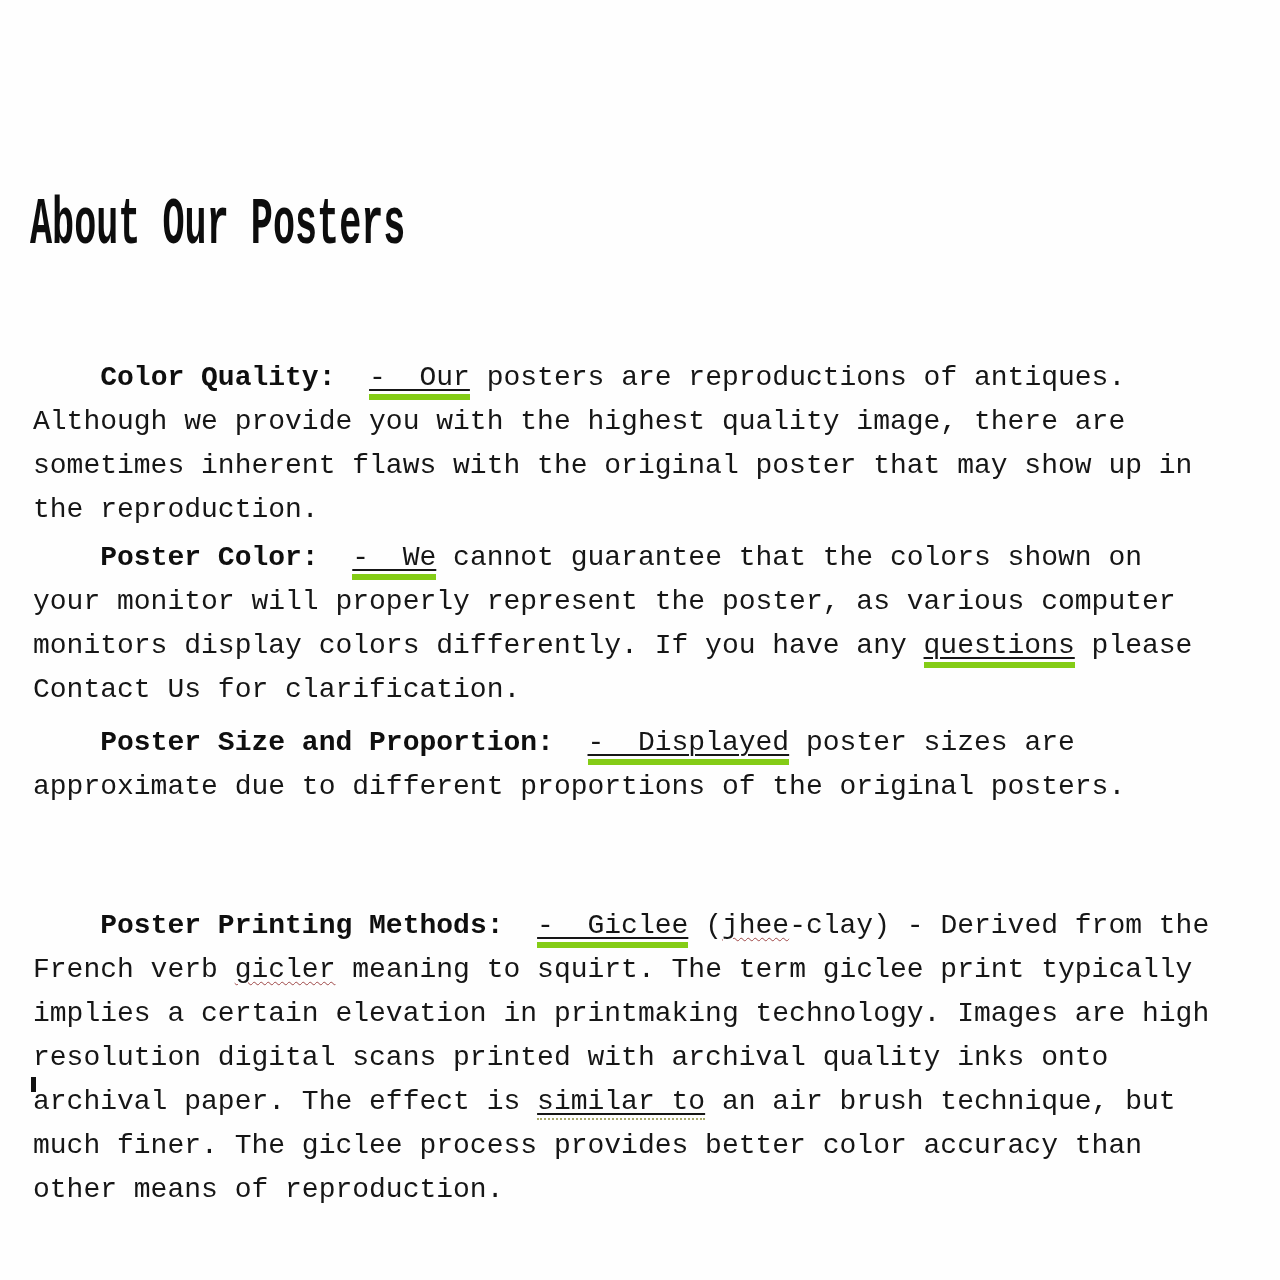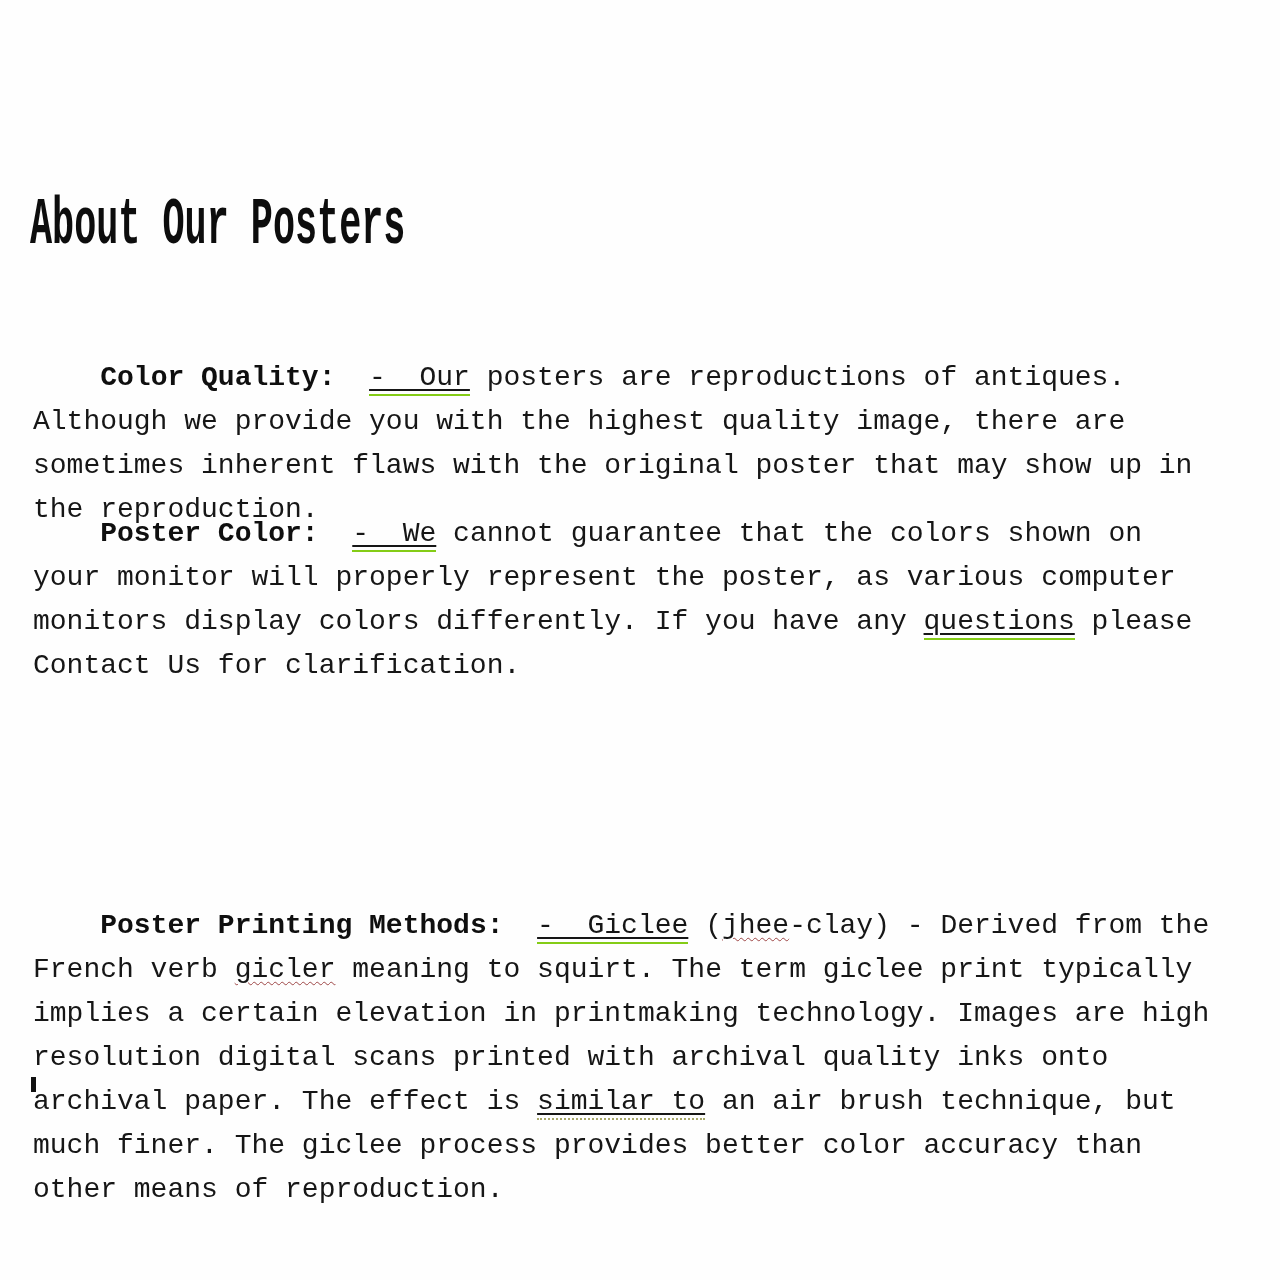--- a/index.html
+++ b/index.html
@@ -31,31 +31,31 @@
   .para {
     position: absolute;
     left: 33px;
     width: 1180px;
     font-size: 28px;
     line-height: 44px;
     white-space: pre-wrap;
     color: #161616;
   }
   .p1 { top: 312px; }
-  .p2 { top: 468px; }
+  .p2 { top: 492px; }
   .p3 { top: 677px; }
   .p4 { top: 860px; }
   .head { font-weight: bold; color: #0f0f0f; }
   
   .lnk {
     color: #161616;
     text-decoration: underline;
     text-decoration-thickness: 2px;
     text-underline-offset: 4px;
-    border-bottom: 2px solid #84cc16;
+    border-bottom: 6px solid #84cc16;
     padding-bottom: 1px;
     cursor: pointer;
   }
   
   .sp {
     text-decoration: underline wavy #9e4747;
     text-decoration-thickness: 1px;
     text-underline-offset: 4px;
   }
   
@@ -85,20 +85,23 @@
   </div>
 
   <div class="para p1">
     <span class="head">Color Quality:</span><span>  </span><span class="lnk">-  Our</span><span> posters are reproductions of antiques. Although we provide you with the highest quality image, there are sometimes inherent flaws with the original poster that may show up in the reproduction.</span>
   </div>
 
   <div class="para p2">
     <span class="head">Poster Color:</span><span>  </span><span class="lnk">-  We</span><span> cannot guarantee that the colors shown on your monitor will properly represent the poster, as various computer monitors display colors differently. If you have any </span><span class="lnk">questions</span><span> please Contact Us for clarification.</span>
   </div>
 
+  <div class="para p3">
+    <span class="head">Poster Size and Proportion:</span><span>  </span><span class="lnk">-  Displayed</span><span> poster sizes are approximate due to different proportions of the original posters.</span>
+  </div>
 
   <div class="para p4">
     <span class="head">Poster Printing Methods:</span><span>  </span><span class="lnk">-  Giclee</span><span> (</span><span class="sp">jhee</span><span>-clay) - Derived from the French verb </span><span class="sp">gicler</span><span> meaning to squirt. The term giclee print typically implies a certain elevation in printmaking technology. Images are high resolution digital scans printed with archival quality inks onto archival paper. The effect is </span><span class="gr">similar to</span><span> an air brush technique, but much finer. The giclee process provides better color accuracy than other means of reproduction.</span>
   </div>
 
   <div class="caret"></div>
 
 </div>
 
 </body></html>

